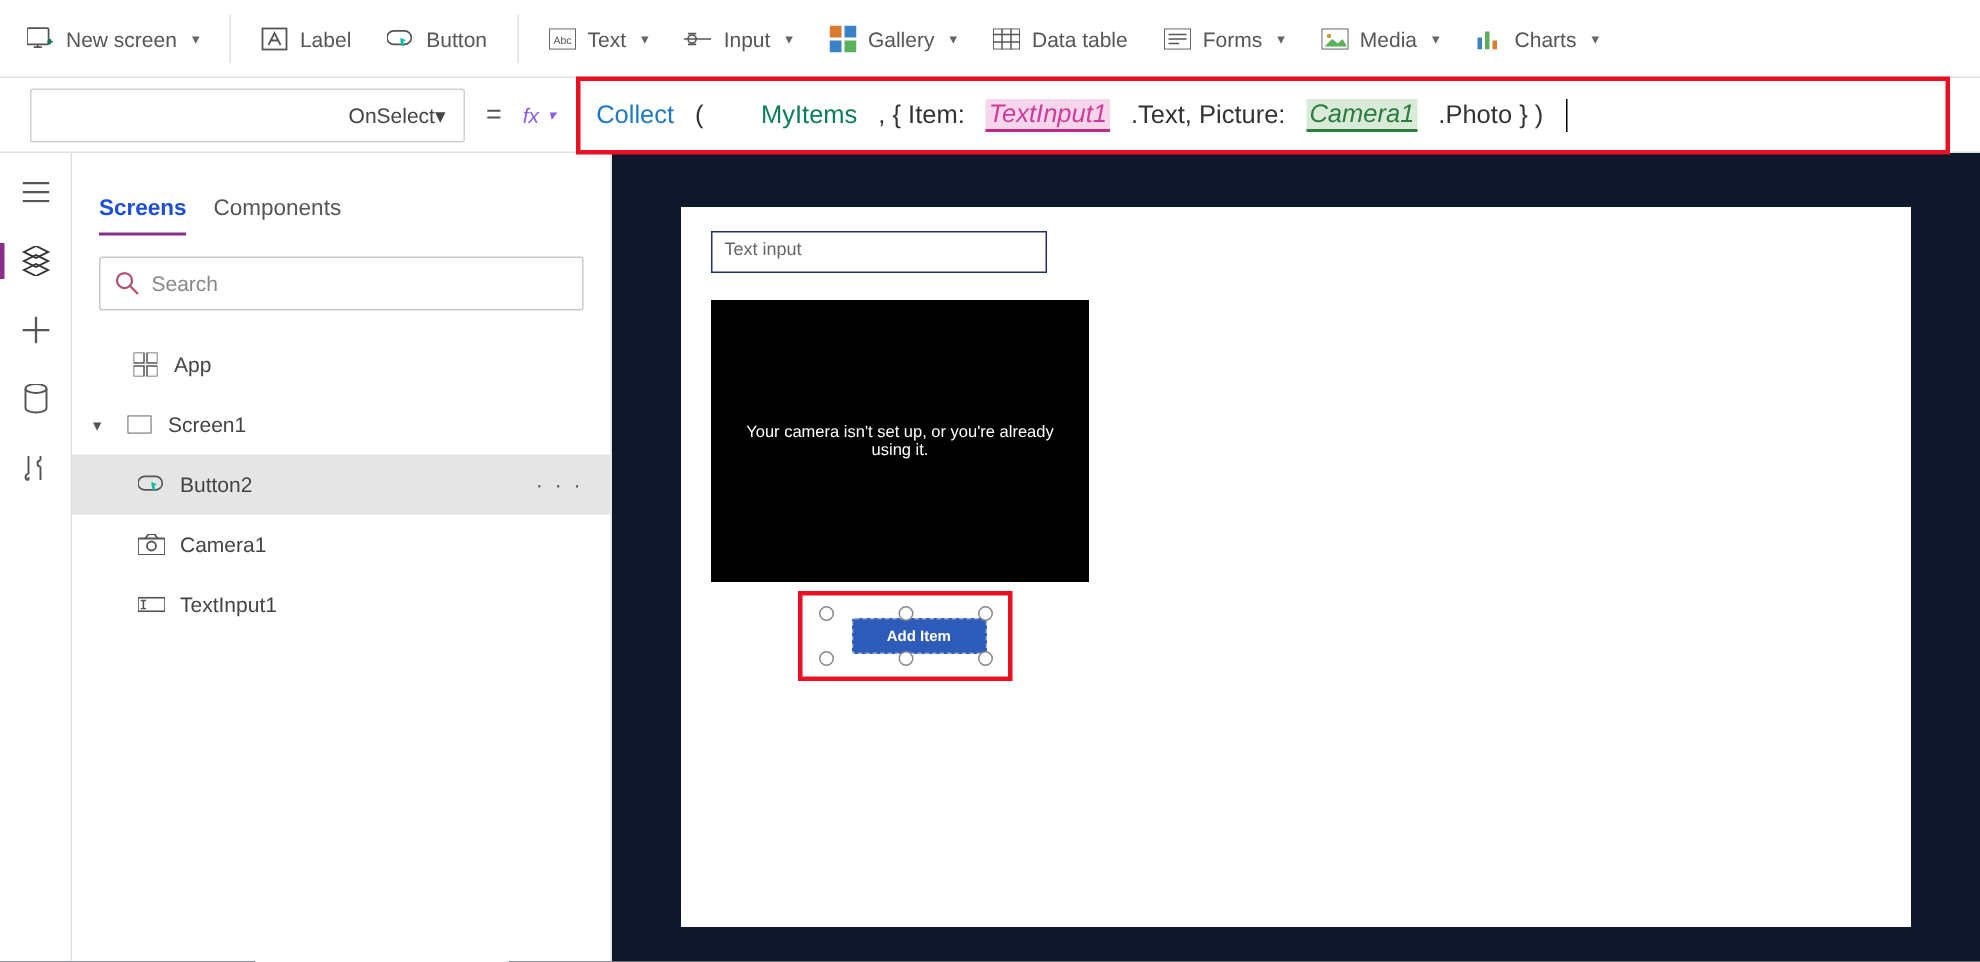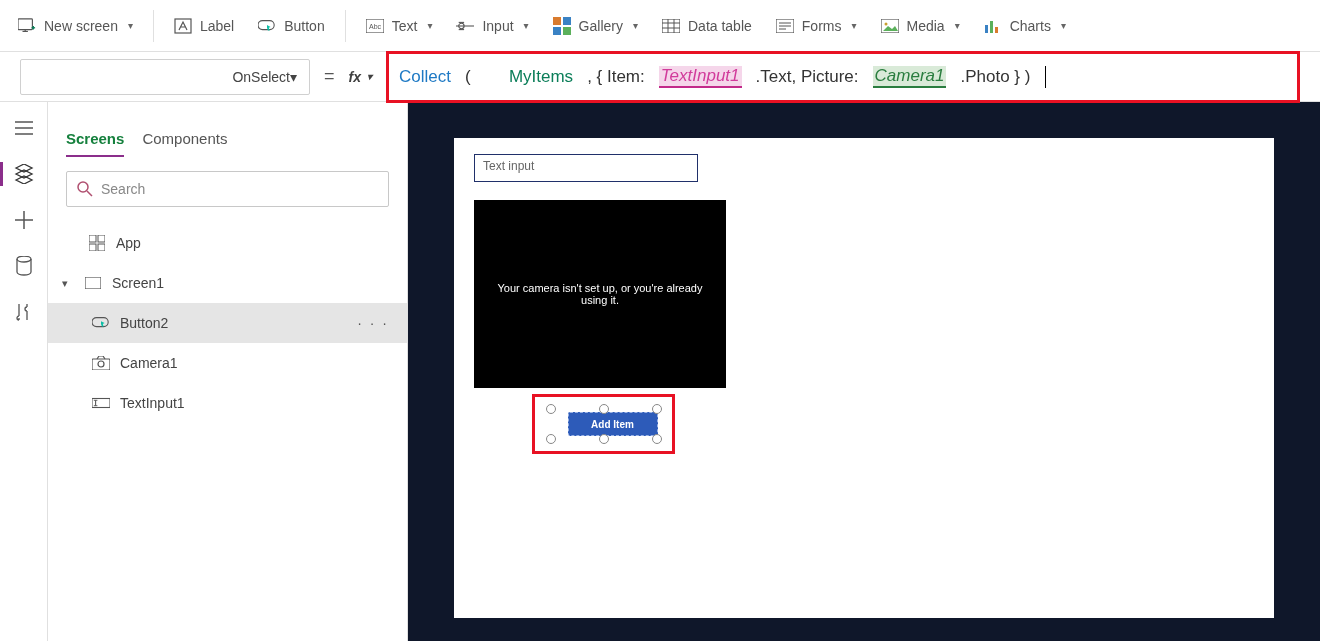--- a/index.html
+++ b/index.html
@@ -9,21 +9,21 @@
 .ribbon { height: 52px; display: flex; align-items: center; border-bottom: 1px solid #e0e0e0; padding: 0 8px; gap: 4px; }
 .ribbon .divider { width: 1px; height: 32px; background: #e0e0e0; margin: 0 6px; }
 .ribbon-item { display: flex; align-items: center; gap: 8px; padding: 6px 10px; color: #565656; cursor: pointer; border-radius: 2px; }
 .ribbon-item .icon { width: 18px; height: 18px; display: flex; align-items: center; justify-content: center; }
 .ribbon-item .chev { font-size: 10px; color: #666; margin-left: 2px; }
 
 
 .formula-row { height: 50px; display: flex; align-items: center; padding: 8px 20px; gap: 14px; border-bottom: 1px solid #e0e0e0; }
 .prop-select { width: 290px; height: 36px; border: 1px solid #d0d0d0; border-radius: 2px; display: flex; align-items: center; padding: 0 12px; justify-content: flex-end; color: #444; }
 .equals { font-size: 18px; color: #555; }
-.fx { display: flex; align-items: center; gap: 6px; font-style: italic; font-weight: 700; font-family: Georgia, serif; color: #404040; }
+.fx { display: flex; align-items: center; gap: 6px; font-style: italic; font-weight: 400; font-family: Georgia, serif; color: #8b5cf6; }
 .fx .chev { font-size: 10px; }
 .formula-box { flex: 1; height: 52px; border: 3px solid #e81123; display: flex; align-items: center; padding: 0 10px; font-family: Consolas, monospace; font-size: 17px; color: #333; position: relative; gap: 14px; }
 .formula-box .t-fn { color: #1e79c4; }
 .formula-box .t-coll { color: #0b7e59; }
 .formula-box .t-ti { color: #d13b9b; font-style: italic; background: #f5d6ea; border-bottom: 2px solid #c22a8a; padding: 0 2px; }
 .formula-box .t-cam { color: #2a7d3f; font-style: italic; background: #d9ead8; border-bottom: 2px solid #2a7d3f; padding: 0 2px; }
 .formula-cursor { border-right: 1.5px solid #000; height: 22px; display: inline-block; margin-left: 1px; }
 
 
 .main { display: flex; height: calc(641px - 52px - 50px); }
@@ -33,21 +33,21 @@
 .rail .ritem { width: 24px; height: 24px; display: flex; align-items: center; justify-content: center; color: #555; cursor: pointer; position: relative; }
 .rail .active-bar { position: absolute; left: -12px; top: 0; width: 3px; height: 24px; background: #8b2e8b; }
 
 
 .treepanel { width: 360px; border-right: 1px solid #e0e0e0; padding: 12px 0 0 0; display: flex; flex-direction: column; }
 .treepanel .hdr { display: flex; align-items: center; justify-content: space-between; padding: 0 18px; }
 .treepanel .hdr h2 { font-size: 19px; font-weight: 600; color: #222; }
 .treepanel .hdr .close { font-size: 18px; color: #555; cursor: pointer; }
 .tabs { display: flex; gap: 18px; padding: 16px 18px 0 18px; }
 .tab { padding-bottom: 8px; font-size: 15px; color: #555; cursor: pointer; }
-.tab.active { font-weight: 600; color: #15803d; border-bottom: 2px solid #8b2e8b; }
+.tab.active { font-weight: 600; color: #1d4ed8; border-bottom: 2px solid #8b2e8b; }
 .searchbox { margin: 14px 18px 10px 18px; height: 36px; border: 1px solid #c8c8c8; border-radius: 2px; display: flex; align-items: center; padding: 0 10px; gap: 8px; color: #888; }
 .tree { padding-top: 6px; }
 .trow { display: flex; align-items: center; height: 40px; padding-left: 18px; gap: 10px; color: #444; cursor: pointer; }
 .trow .chev { width: 12px; font-size: 11px; color: #555; }
 .trow .ticon { width: 18px; height: 18px; display: flex; align-items: center; justify-content: center; }
 .trow.app { padding-left: 18px; }
 .trow.screen { padding-left: 14px; }
 .trow.child { padding-left: 44px; }
 .trow.selected { background: #e5e5e5; }
 .trow .more { margin-left: auto; margin-right: 18px; letter-spacing: 2px; color: #555; }

